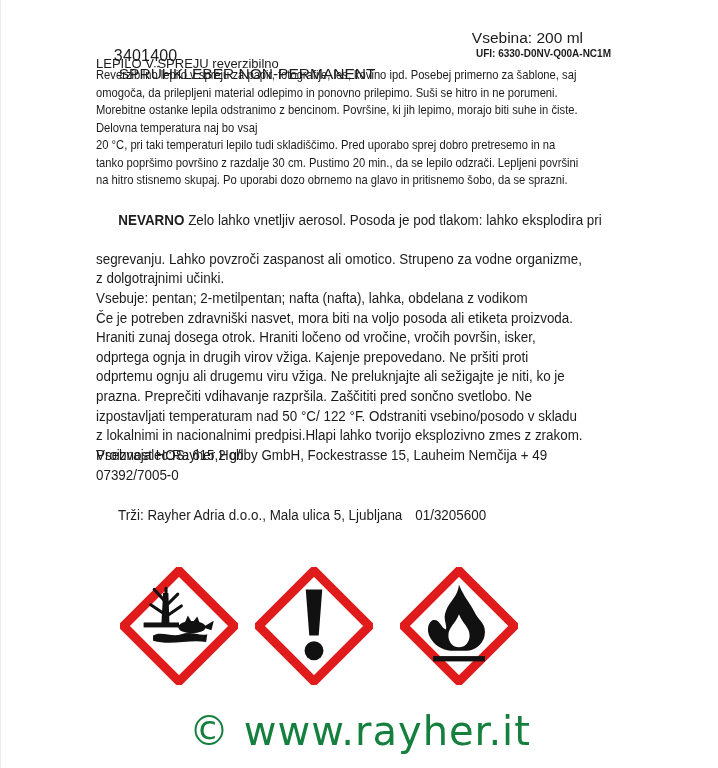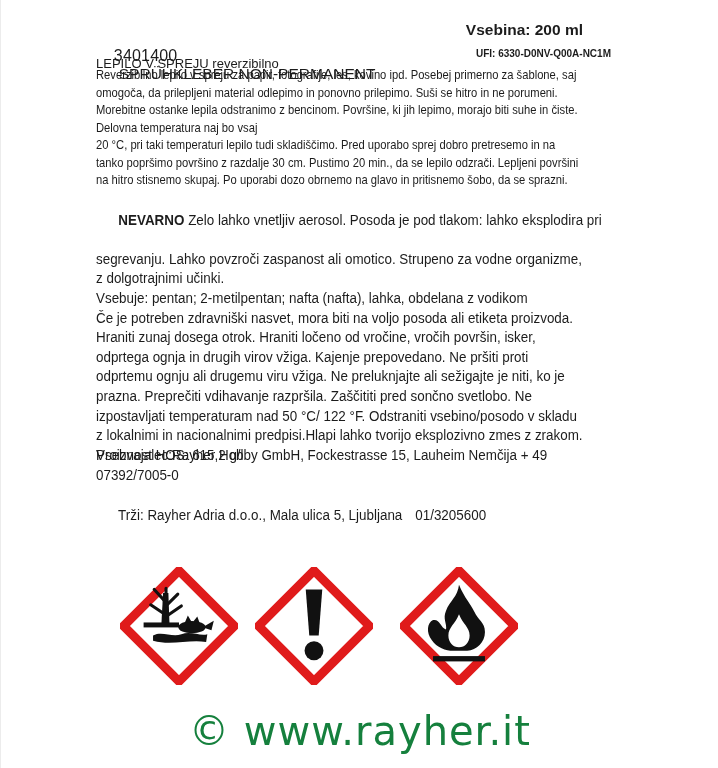--- a/index.html
+++ b/index.html
@@ -10,21 +10,21 @@
     font-family:"Liberation Sans","DejaVu Sans",sans-serif;
     color:#1c1c1c;
     overflow:hidden;
     border-left:1px solid #ececec;
   }
   .abs{position:absolute;}
   
   #header-line1{left:95px;top:29px;white-space:pre;}
   #item-number{font-size:16px;letter-spacing:.2px;text-align:center;}
   #product-title{font-size:15.5px;font-weight:normal;margin-left:5px;}
-  #volume{top:21px;right:136px;font-size:15.5px;font-weight:bold;white-space:pre;}
+  #volume{top:29px;right:136px;font-size:15.5px;font-weight:normal;white-space:pre;}
   #subtitle{left:95px;top:56px;font-size:13px;white-space:pre;}
   #ufi{top:48px;right:108px;font-size:10px;font-weight:bold;white-space:pre;}
   
   .condensed{transform:scaleX(0.865);transform-origin:0 0;}
   #description{left:95px;top:66px;font-size:13.2px;line-height:17.5px;transform:scaleX(0.85);transform-origin:0 0;}
   #hazard-block{left:95px;top:190px;font-size:15.5px;line-height:19.6px;}
   #manufacturer{left:95px;top:445px;font-size:15.5px;line-height:20px;}
   .line{white-space:pre;}
   .bold{font-weight:bold;}
   #phone{margin-left:15px;}

